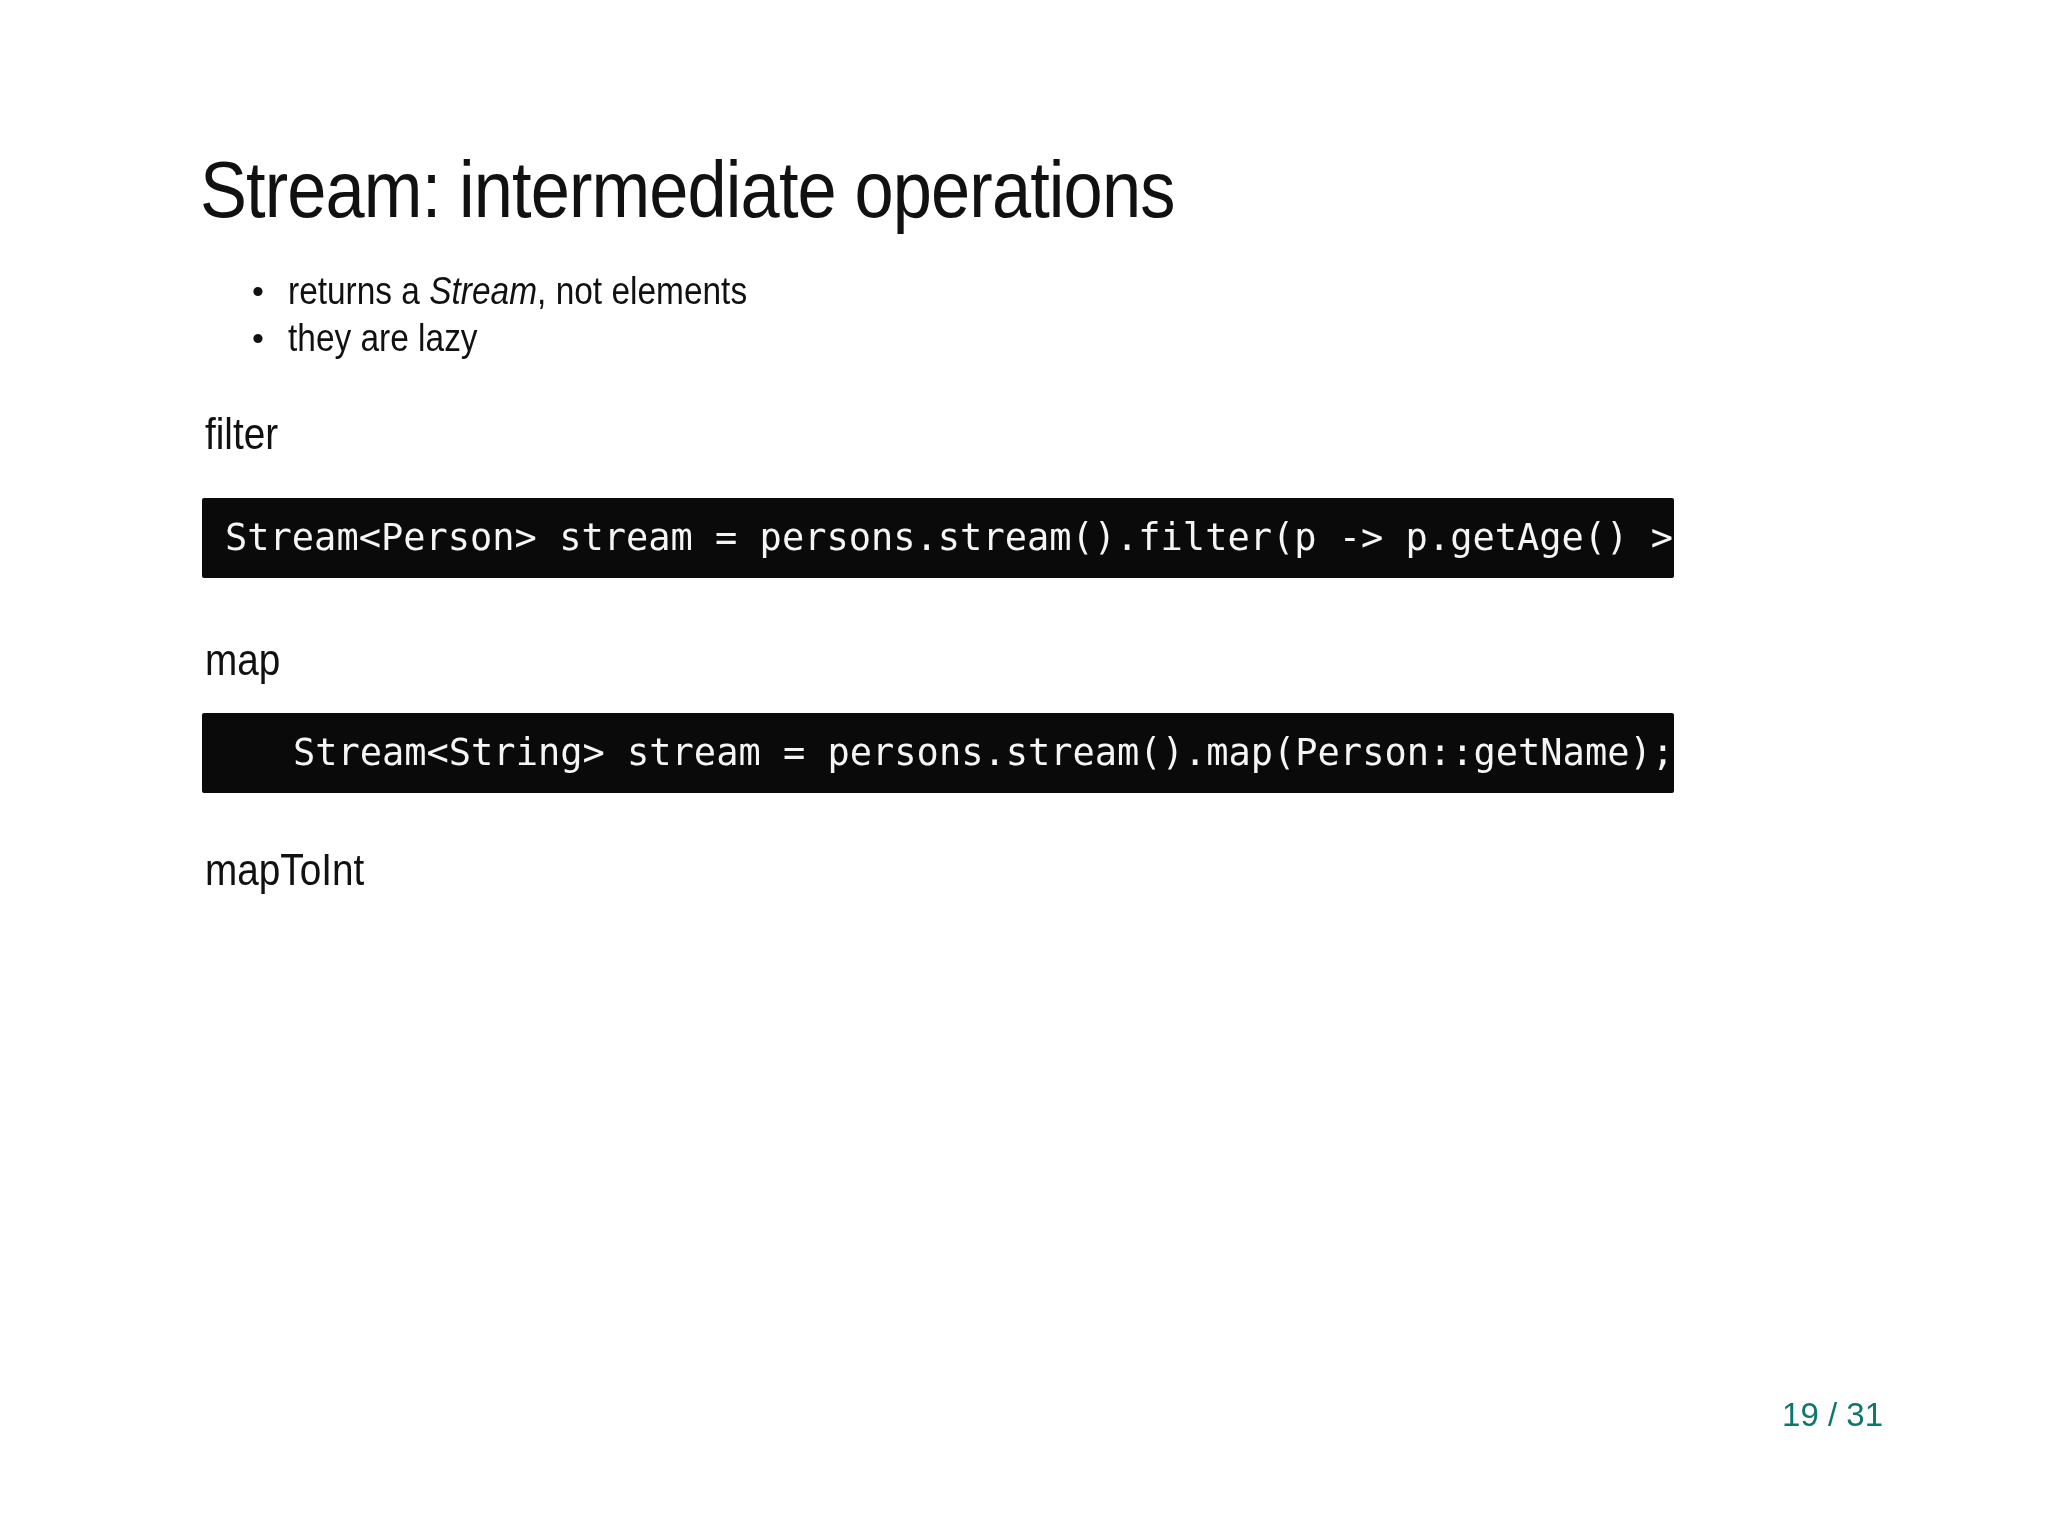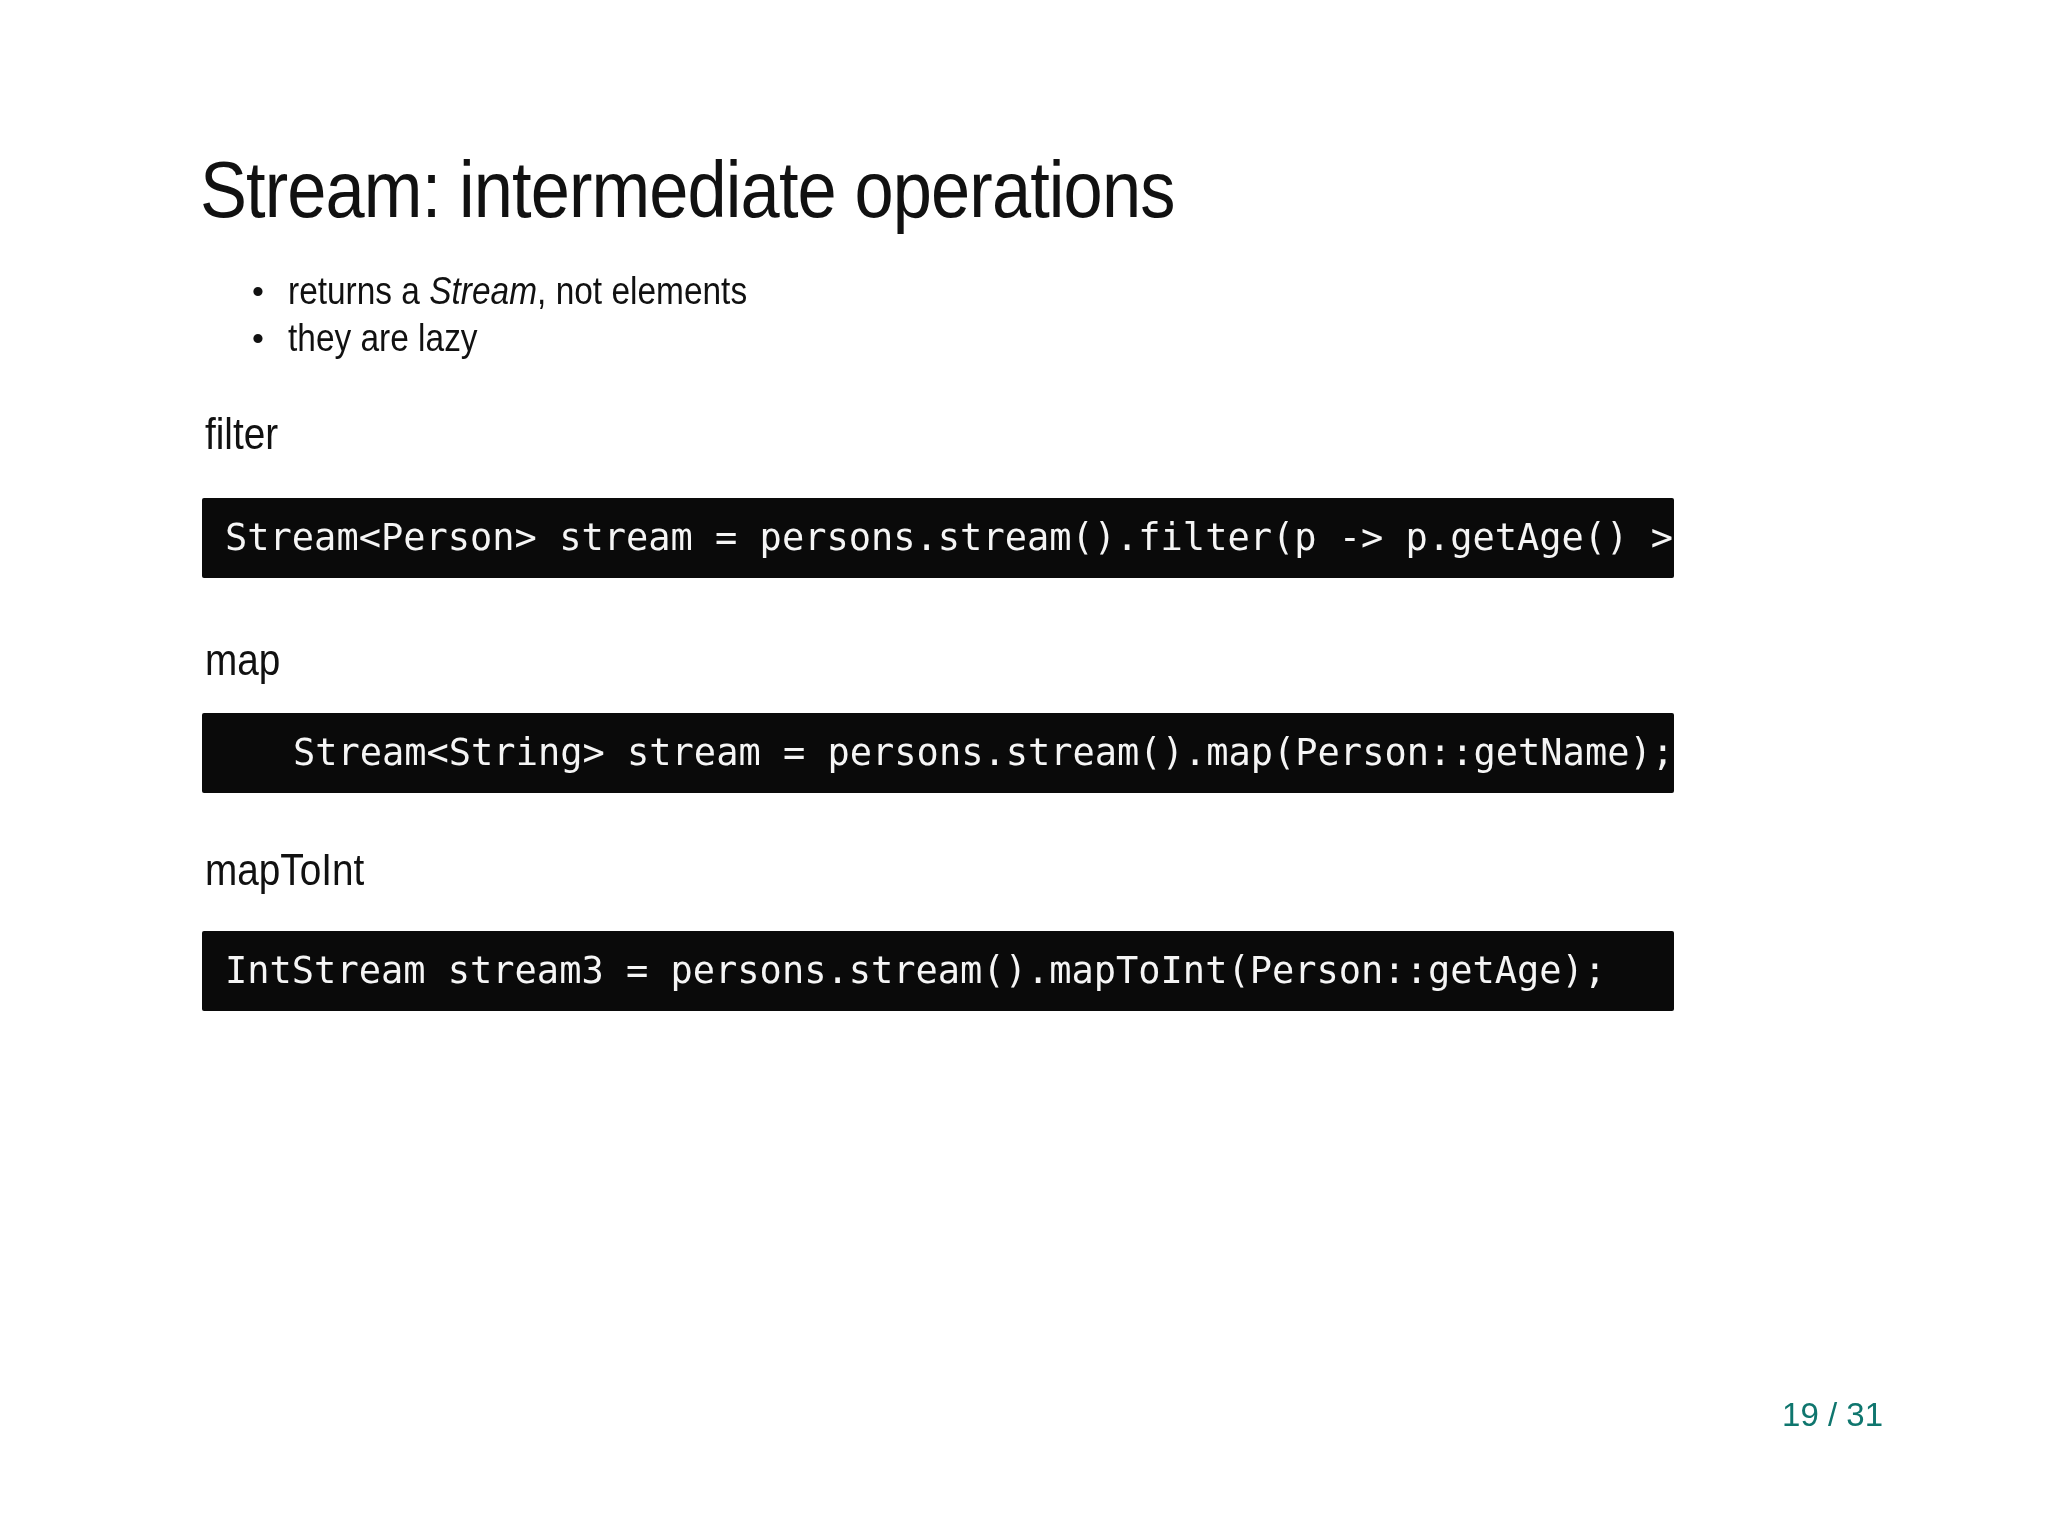--- a/index.html
+++ b/index.html
@@ -113,17 +113,16 @@
   <p class="slabel" style="top: 408px;">filter</p>
 
   <pre class="codeblock" style="top: 498px;"><span>Stream&lt;Person&gt; stream = persons.stream().filter(p -&gt; p.getAge() &gt; </span><span class="num">17</span><span>);</span></pre>
 
   <p class="slabel" style="top: 634px;">map</p>
 
   <pre class="codeblock" style="top: 713px; text-align: right;"><span>Stream&lt;String&gt; stream = persons.stream().map(Person::getName);</span><span class="num"></span><span></span></pre>
 
   <p class="slabel" style="top: 844px;">mapToInt</p>
 
-  <pre class="codeblock" style="top: 931px;"><span>IntStream stream3 = persons.stream().mapToInt(Person::getAge);</span><span class="num"></span><span></span></pre>
 
   <div class="page-number">19 / 31</div>
 
 </div>
 
 </body></html>

